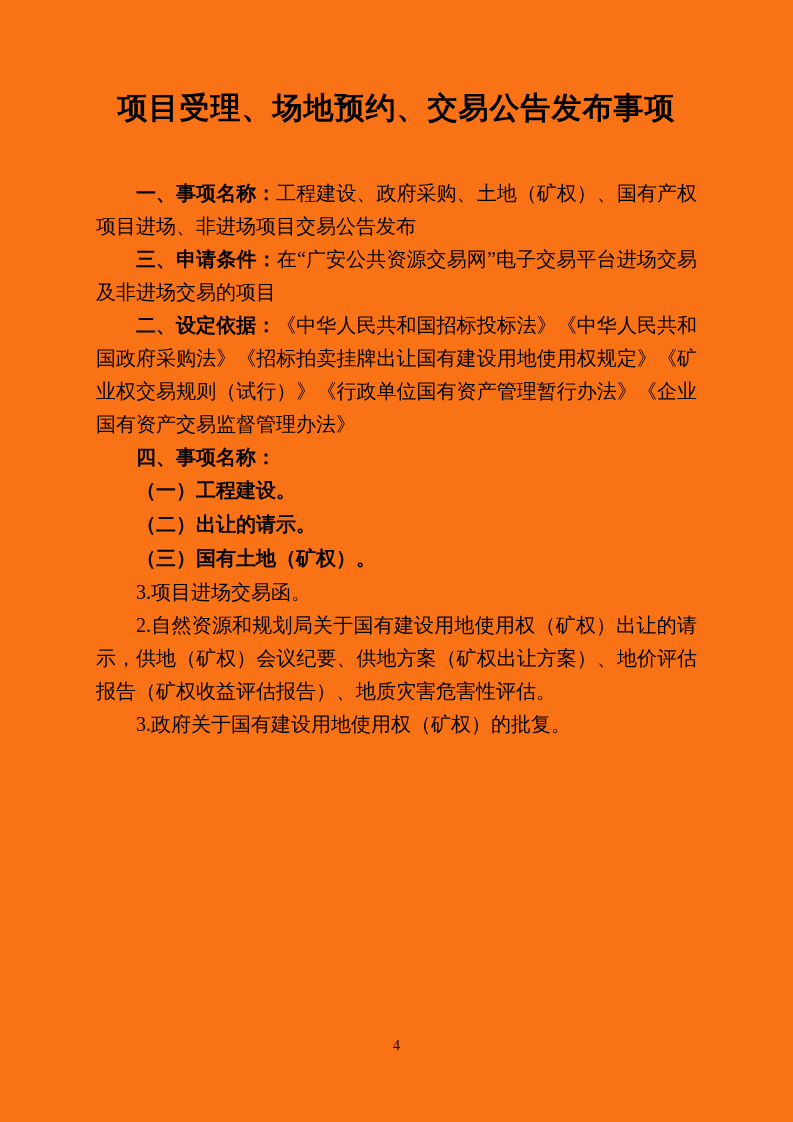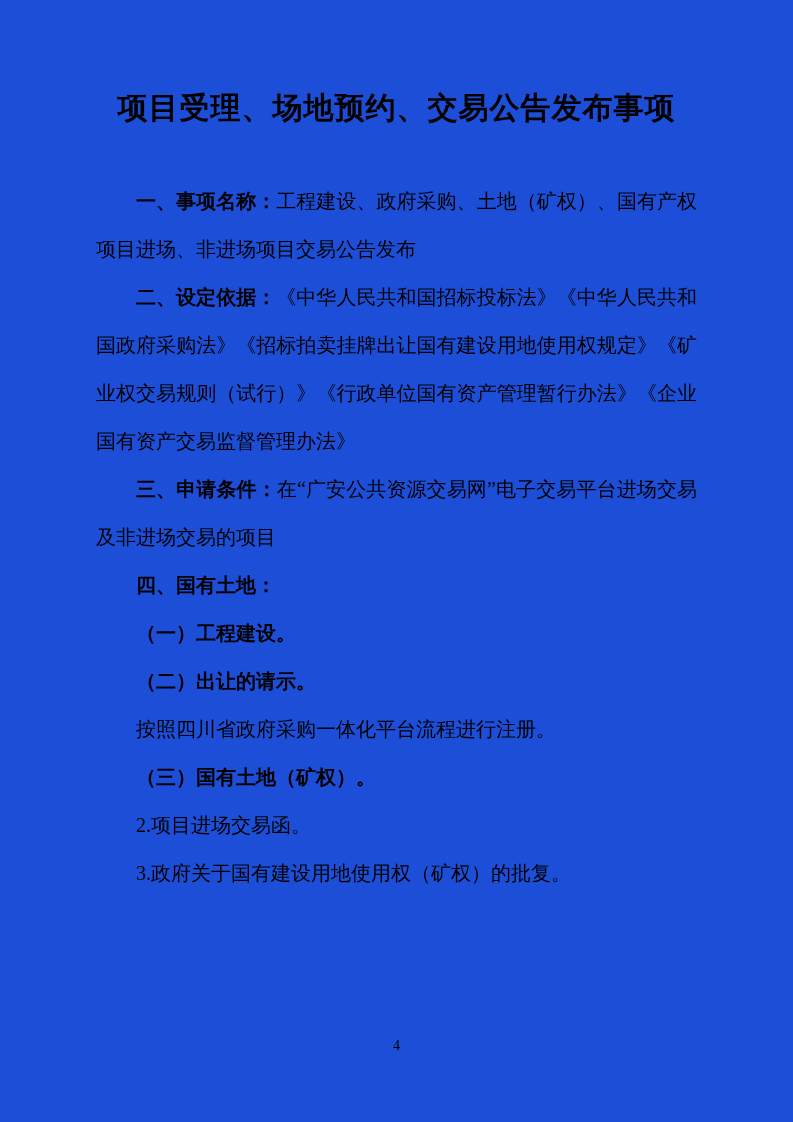--- a/index.html
+++ b/index.html
@@ -4,21 +4,21 @@
   <style>
     html, body {
       margin: 0;
       padding: 0;
       background: #ffffff;
     }
     .doc-page {
       position: relative;
       width: 793px;
       height: 1122px;
-      background: #1d4ed8;
+      background: #f97316;
       color: #000000;
       font-family: "Liberation Serif", "DejaVu Serif", serif;
       overflow: hidden;
     }
     .doc-title {
       position: absolute;
       top: 88px;
       left: 0;
       width: 100%;
       margin: 0;
@@ -27,37 +27,37 @@
       font-weight: bold;
       letter-spacing: 1px;
       font-family: "Liberation Serif", "DejaVu Serif", serif;
     }
     .doc-body {
       position: absolute;
       top: 177px;
       left: 96px;
       width: 601px;
       font-size: 20px;
-      line-height: 48px;
+      line-height: 33px;
       text-align: justify;
       text-justify: inter-ideograph;
     }
     .para {
       margin: 0;
       text-indent: 2em;
     }
     
     .para .label {
       font-weight: bold;
       font-family: "Liberation Sans", "DejaVu Sans", sans-serif;
     }
     
     .para.sub .label {
       font-weight: bold;
-      font-family: Liberation Sans, sans-serif;
+      font-family: Liberation Mono, monospace;
     }
     .page-number {
       position: absolute;
       top: 1038px;
       left: 0;
       width: 100%;
       text-align: center;
       font-size: 14px;
       font-family: "Liberation Serif", "DejaVu Serif", serif;
     }
@@ -66,38 +66,38 @@
 <body>
 
 <div class="doc-page">
 
   <h1 class="doc-title">项目受理、场地预约、交易公告发布事项</h1>
 
   <div class="doc-body">
 
     <p class="para"><span class="label">一、事项名称：</span><span class="text">工程建设、政府采购、土地（矿权）、国有产权项目进场、非进场项目交易公告发布</span></p>
 
+    <p class="para"><span class="label">三、申请条件：</span><span class="text">在“广安公共资源交易网”电子交易平台进场交易及非进场交易的项目</span></p>
+
     <p class="para"><span class="label">二、设定依据：</span><span class="text">《中华人民共和国招标投标法》《中华人民共和国政府采购法》《招标拍卖挂牌出让国有建设用地使用权规定》《矿业权交易规则（试行）》《行政单位国有资产管理暂行办法》《企业国有资产交易监督管理办法》</span></p>
 
-    <p class="para"><span class="label">三、申请条件：</span><span class="text">在“广安公共资源交易网”电子交易平台进场交易及非进场交易的项目</span></p>
-
-    <p class="para"><span class="label">四、国有土地：</span><span class="text"></span></p>
+    <p class="para"><span class="label">四、事项名称：</span><span class="text"></span></p>
 
     <p class="para sub"><span class="label">（一）工程建设。</span><span class="text"></span></p>
 
 
 
     <p class="para sub"><span class="label">（二）出让的请示。</span><span class="text"></span></p>
 
-    <p class="para"><span class="label"></span><span class="text">按照四川省政府采购一体化平台流程进行注册。</span></p>
 
     <p class="para sub"><span class="label">（三）国有土地（矿权）。</span><span class="text"></span></p>
 
-    <p class="para"><span class="label"></span><span class="text">2.项目进场交易函。</span></p>
+    <p class="para"><span class="label"></span><span class="text">3.项目进场交易函。</span></p>
 
+    <p class="para"><span class="label"></span><span class="text">2.自然资源和规划局关于国有建设用地使用权（矿权）出让的请示，供地（矿权）会议纪要、供地方案（矿权出让方案）、地价评估报告（矿权收益评估报告）、地质灾害危害性评估。</span></p>
 
     <p class="para"><span class="label"></span><span class="text">3.政府关于国有建设用地使用权（矿权）的批复。</span></p>
 
 
   </div>
 
   <div class="page-number">4</div>
 
 </div>
 

